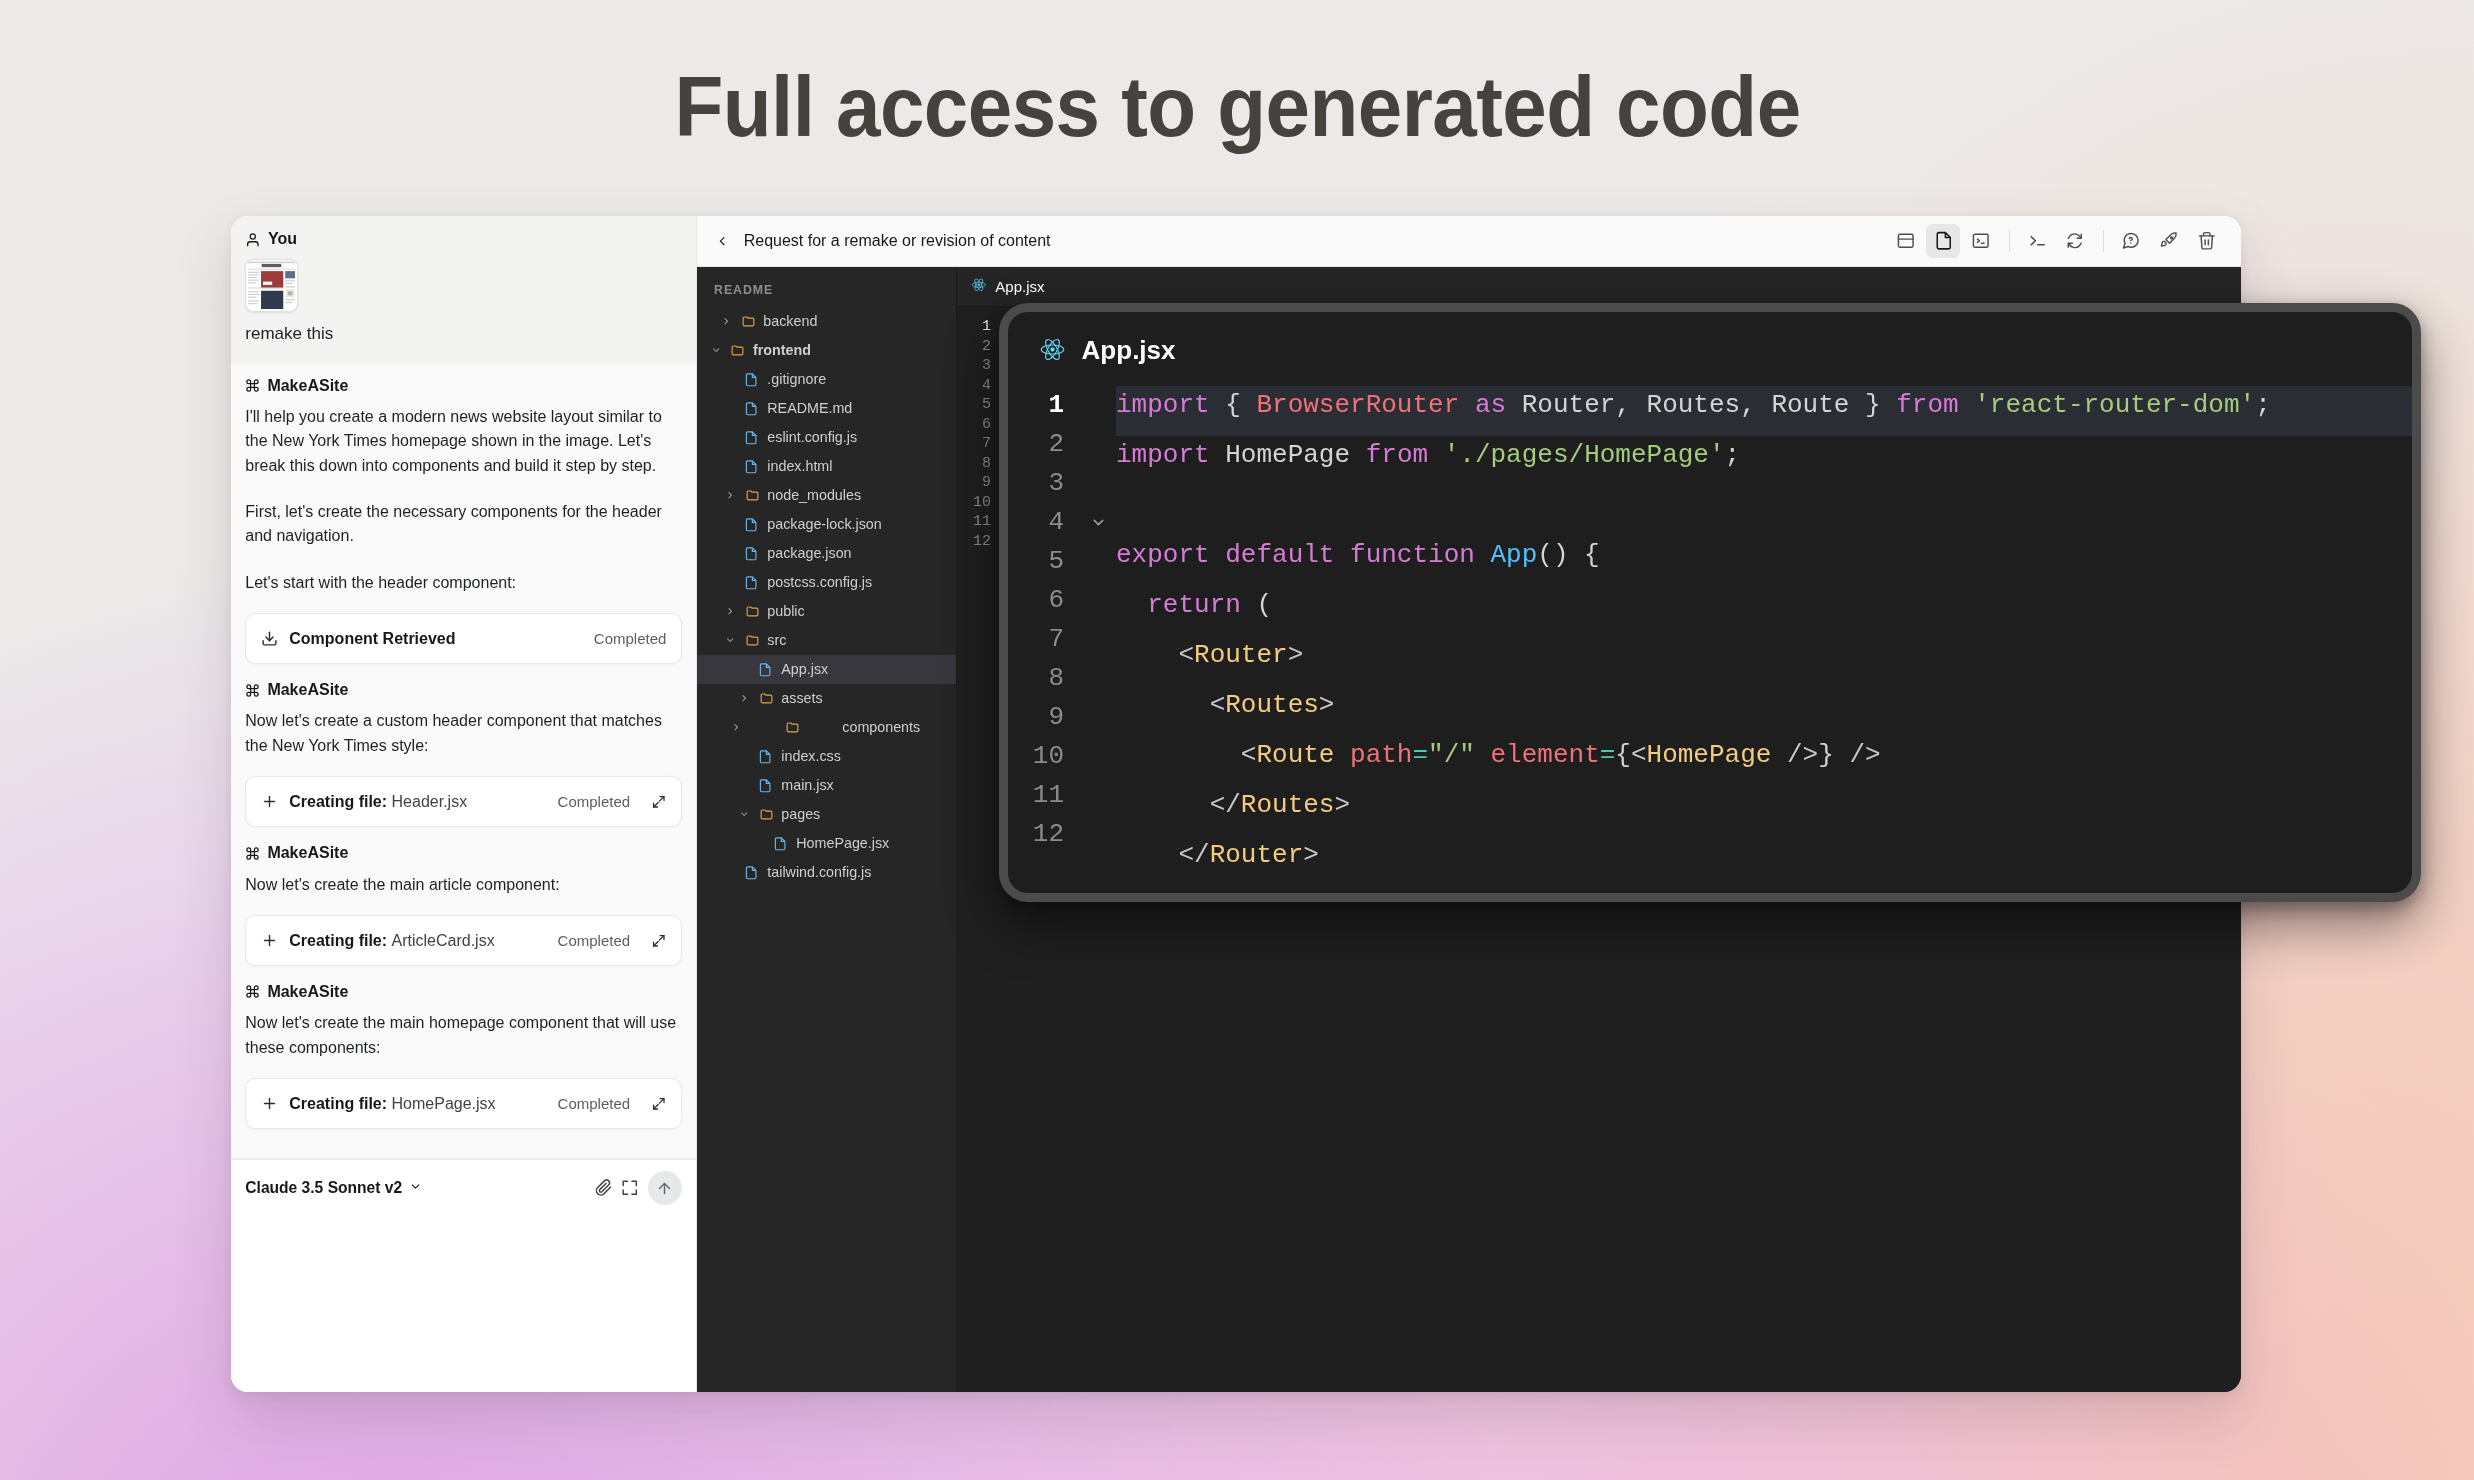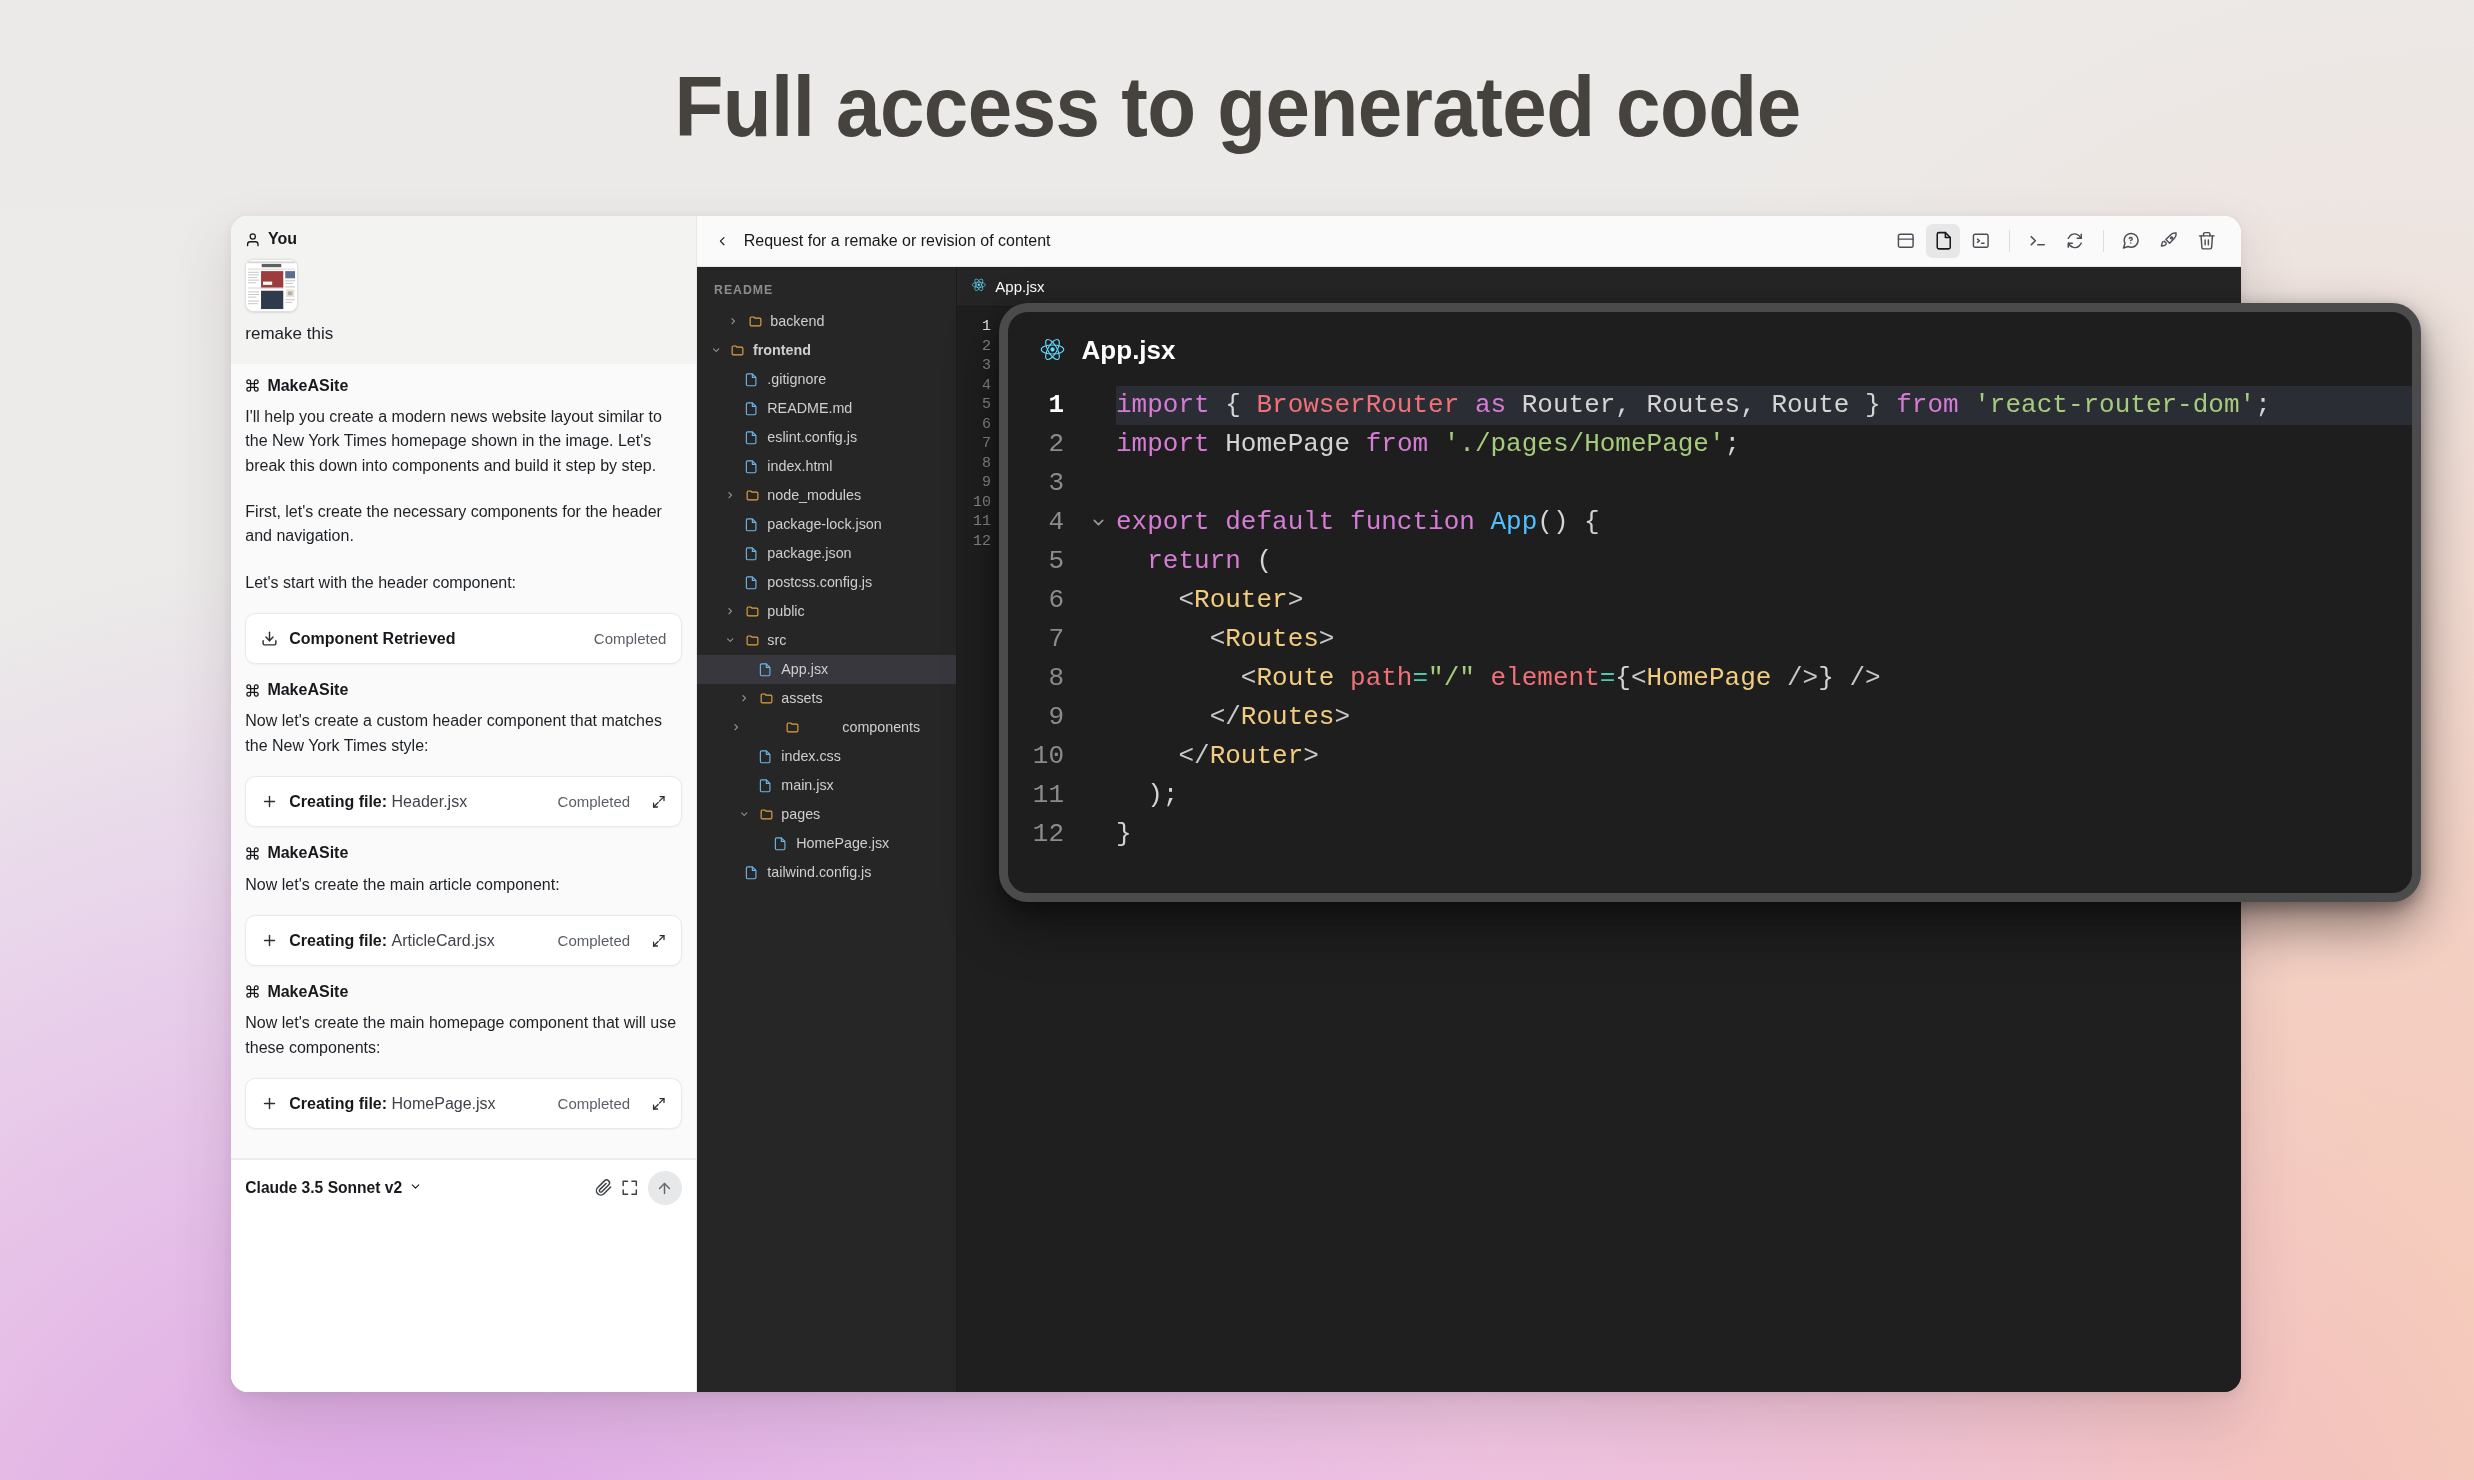--- a/index.html
+++ b/index.html
@@ -187,21 +187,21 @@
     flex: 0 0 73px; width: 73px; text-align: right; padding-right: 17px;
     color: #8c8c8c;
   }
   .ov-gutter .cur { color: #ffffff; font-weight: bold; }
   .ov-fold {
     flex: 0 0 35px; width: 35px; color: #9b9b9b;
     display: flex; flex-direction: column;
   }
   .ov-fold span { height: 39px; display:flex; align-items:center; justify-content:center; }
   .ov-lines { flex: 1 1 auto; min-width: 0; white-space: pre; color: #d4d4d4; }
-  .ov-lines .ln { height: 39px; }
+  .ov-lines .ln { height: 50px; }
   .ov-lines .ln.hl { background: #2a2d33; }
 
   
   .t-kw   { color: #d67bd6; }
   .t-cls  { color: #f07178; }
   .t-fn   { color: #4fc1ff; }
   .t-str  { color: #a5cc7c; }
   .t-tag  { color: #f2cc7f; }
   .t-brk  { color: #c8c8c8; }
   .t-attr { color: #f07178; }
@@ -492,21 +492,21 @@
             </svg>
         </span>
       </div>
     </div>
 
     <div class="ide-body">
 
       <div class="files-panel">
         <div class="files-head">README</div>
         <div id="tree-container">
-            <div class="tree-row" style="padding-left: 29px; text-align: center;">
+            <div class="tree-row" style="padding-left: 22px; text-align: center;">
               <span class="tw-chev">
                 <svg width="10.4" height="10.4" viewBox="0 0 24 24" fill="none" stroke="#9b9b9b" stroke-width="2.4" stroke-linecap="round" stroke-linejoin="round">
                   <polyline points="9 18 15 12 9 6"></polyline>
                 </svg>
               </span>
               <span class="tw-icon">
                 <svg width="17" height="14.3" viewBox="0 0 24 24" fill="none" stroke="#e8a33d" stroke-width="1.9" stroke-linejoin="round">
                   <path d="M3 7a2 2 0 0 1 2-2h4l2 2h8a2 2 0 0 1 2 2v9a2 2 0 0 1-2 2H5a2 2 0 0 1-2-2z"></path>
                 </svg>
               </span>

